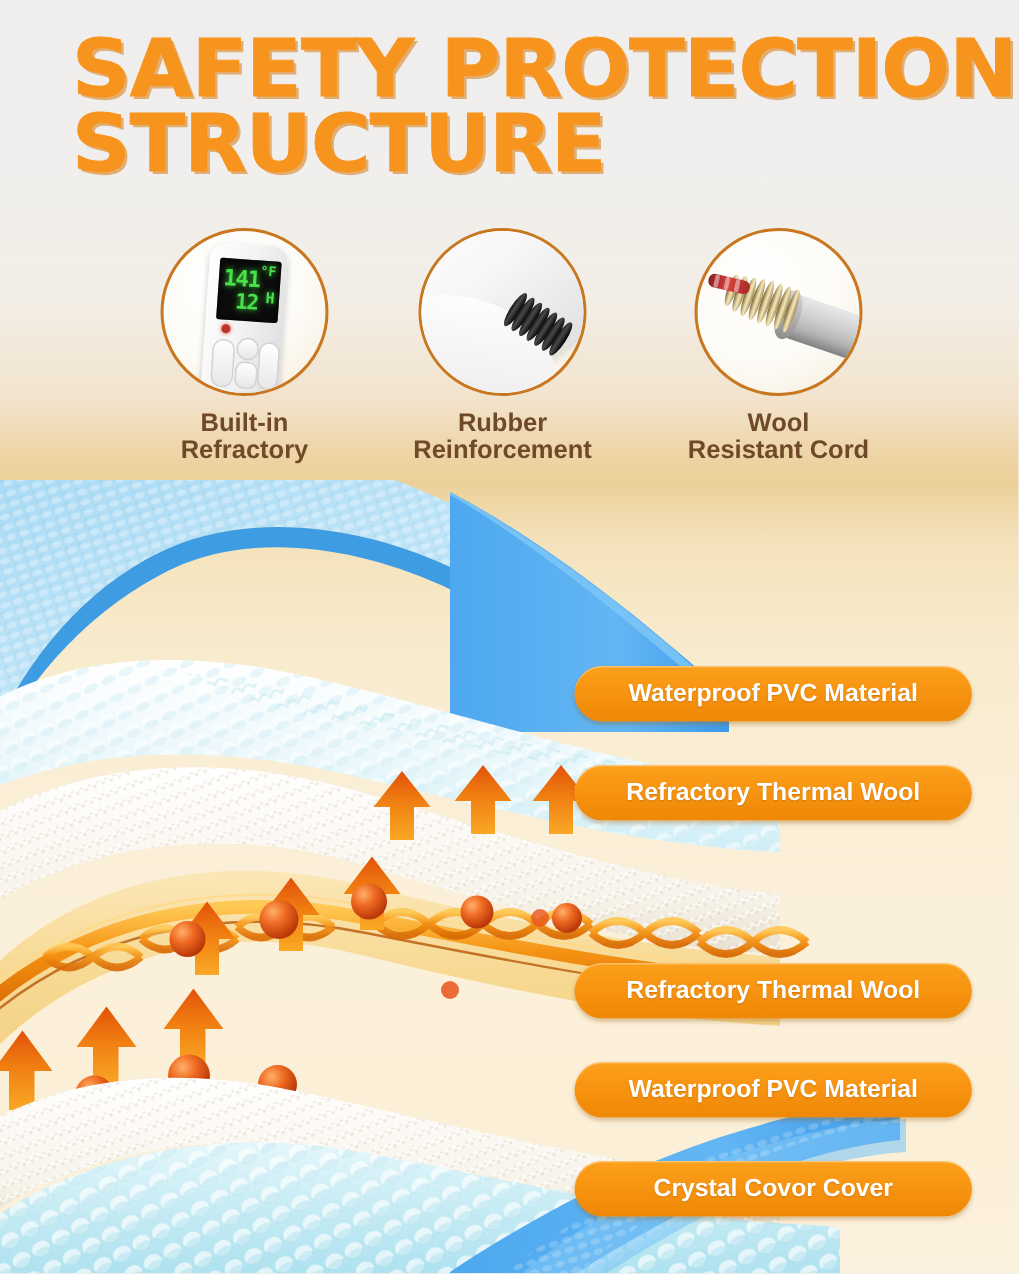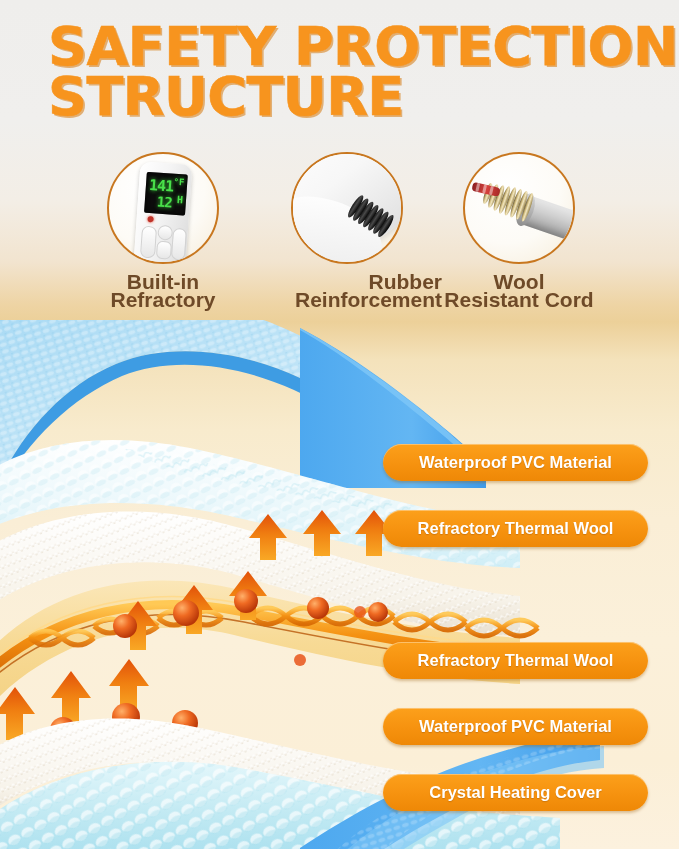--- a/index.html
+++ b/index.html
@@ -38,36 +38,36 @@
     letter-spacing:-0.5px;
     text-transform:uppercase;
     text-shadow:2px 2px 0 rgba(214,122,16,.55);
     -webkit-text-stroke:0.6px #F7941E;
   }
   #title .tline{display:block;white-space:nowrap;transform:scaleX(1.02);transform-origin:left center;}
 
   
   .feature{position:absolute;width:190px;text-align:center;}
   .f1{left:68px;top:152px;}
-  .f2{left:252px;top:152px;text-align:right;}
+  .f2{left:240px;top:152px;}
   .f3{left:424px;top:152px;}
 
   .circle{
     position:relative;width:112px;height:112px;margin:0 auto;
     border-radius:50%;
     border:2px solid #c8771f;
     background:radial-gradient(circle at 38% 32%, #ffffff 0%, #fdfbf6 55%, #f6ecd9 100%);
     overflow:hidden;
     box-sizing:border-box;
   }
   .flabel{
     margin-top:9px;
     color:#6e4a28;
     font-weight:bold;
-    font-size:21px;
+    font-size:17px;
     line-height:18px;
     font-family:"Liberation Sans", sans-serif;
   }
 
   
   .ctrl{
     position:absolute;left:28px;top:9px;width:52px;height:102px;
     background:linear-gradient(100deg,#ffffff 0%,#f4f4f4 45%,#dcdcdc 100%);
     border-radius:11px 11px 9px 9px;
     transform:rotate(4deg);
@@ -458,15 +458,15 @@
         <path d="M330,536 C372,496 434,460 500,440 C542,426 574,420 606,418 L606,428
                  C566,430 524,442 486,462 C440,486 400,514 372,540 Z" fill="url(#pVelvetTex)" opacity="0.5"></path>
       </g>
     </svg>
   </div>
 
   <div class="pill" style="top:444px">Waterproof PVC Material</div>
   <div class="pill" style="top:510px">Refractory Thermal Wool</div>
   <div class="pill" style="top:642px">Refractory Thermal Wool</div>
   <div class="pill" style="top:708px">Waterproof PVC Material</div>
-  <div class="pill" style="top:774px">Crystal Heating Cover</div>
+  <div class="pill" style="top:774px">Crystal Covor Cover</div>
 
 </div>
 
 </body></html>

